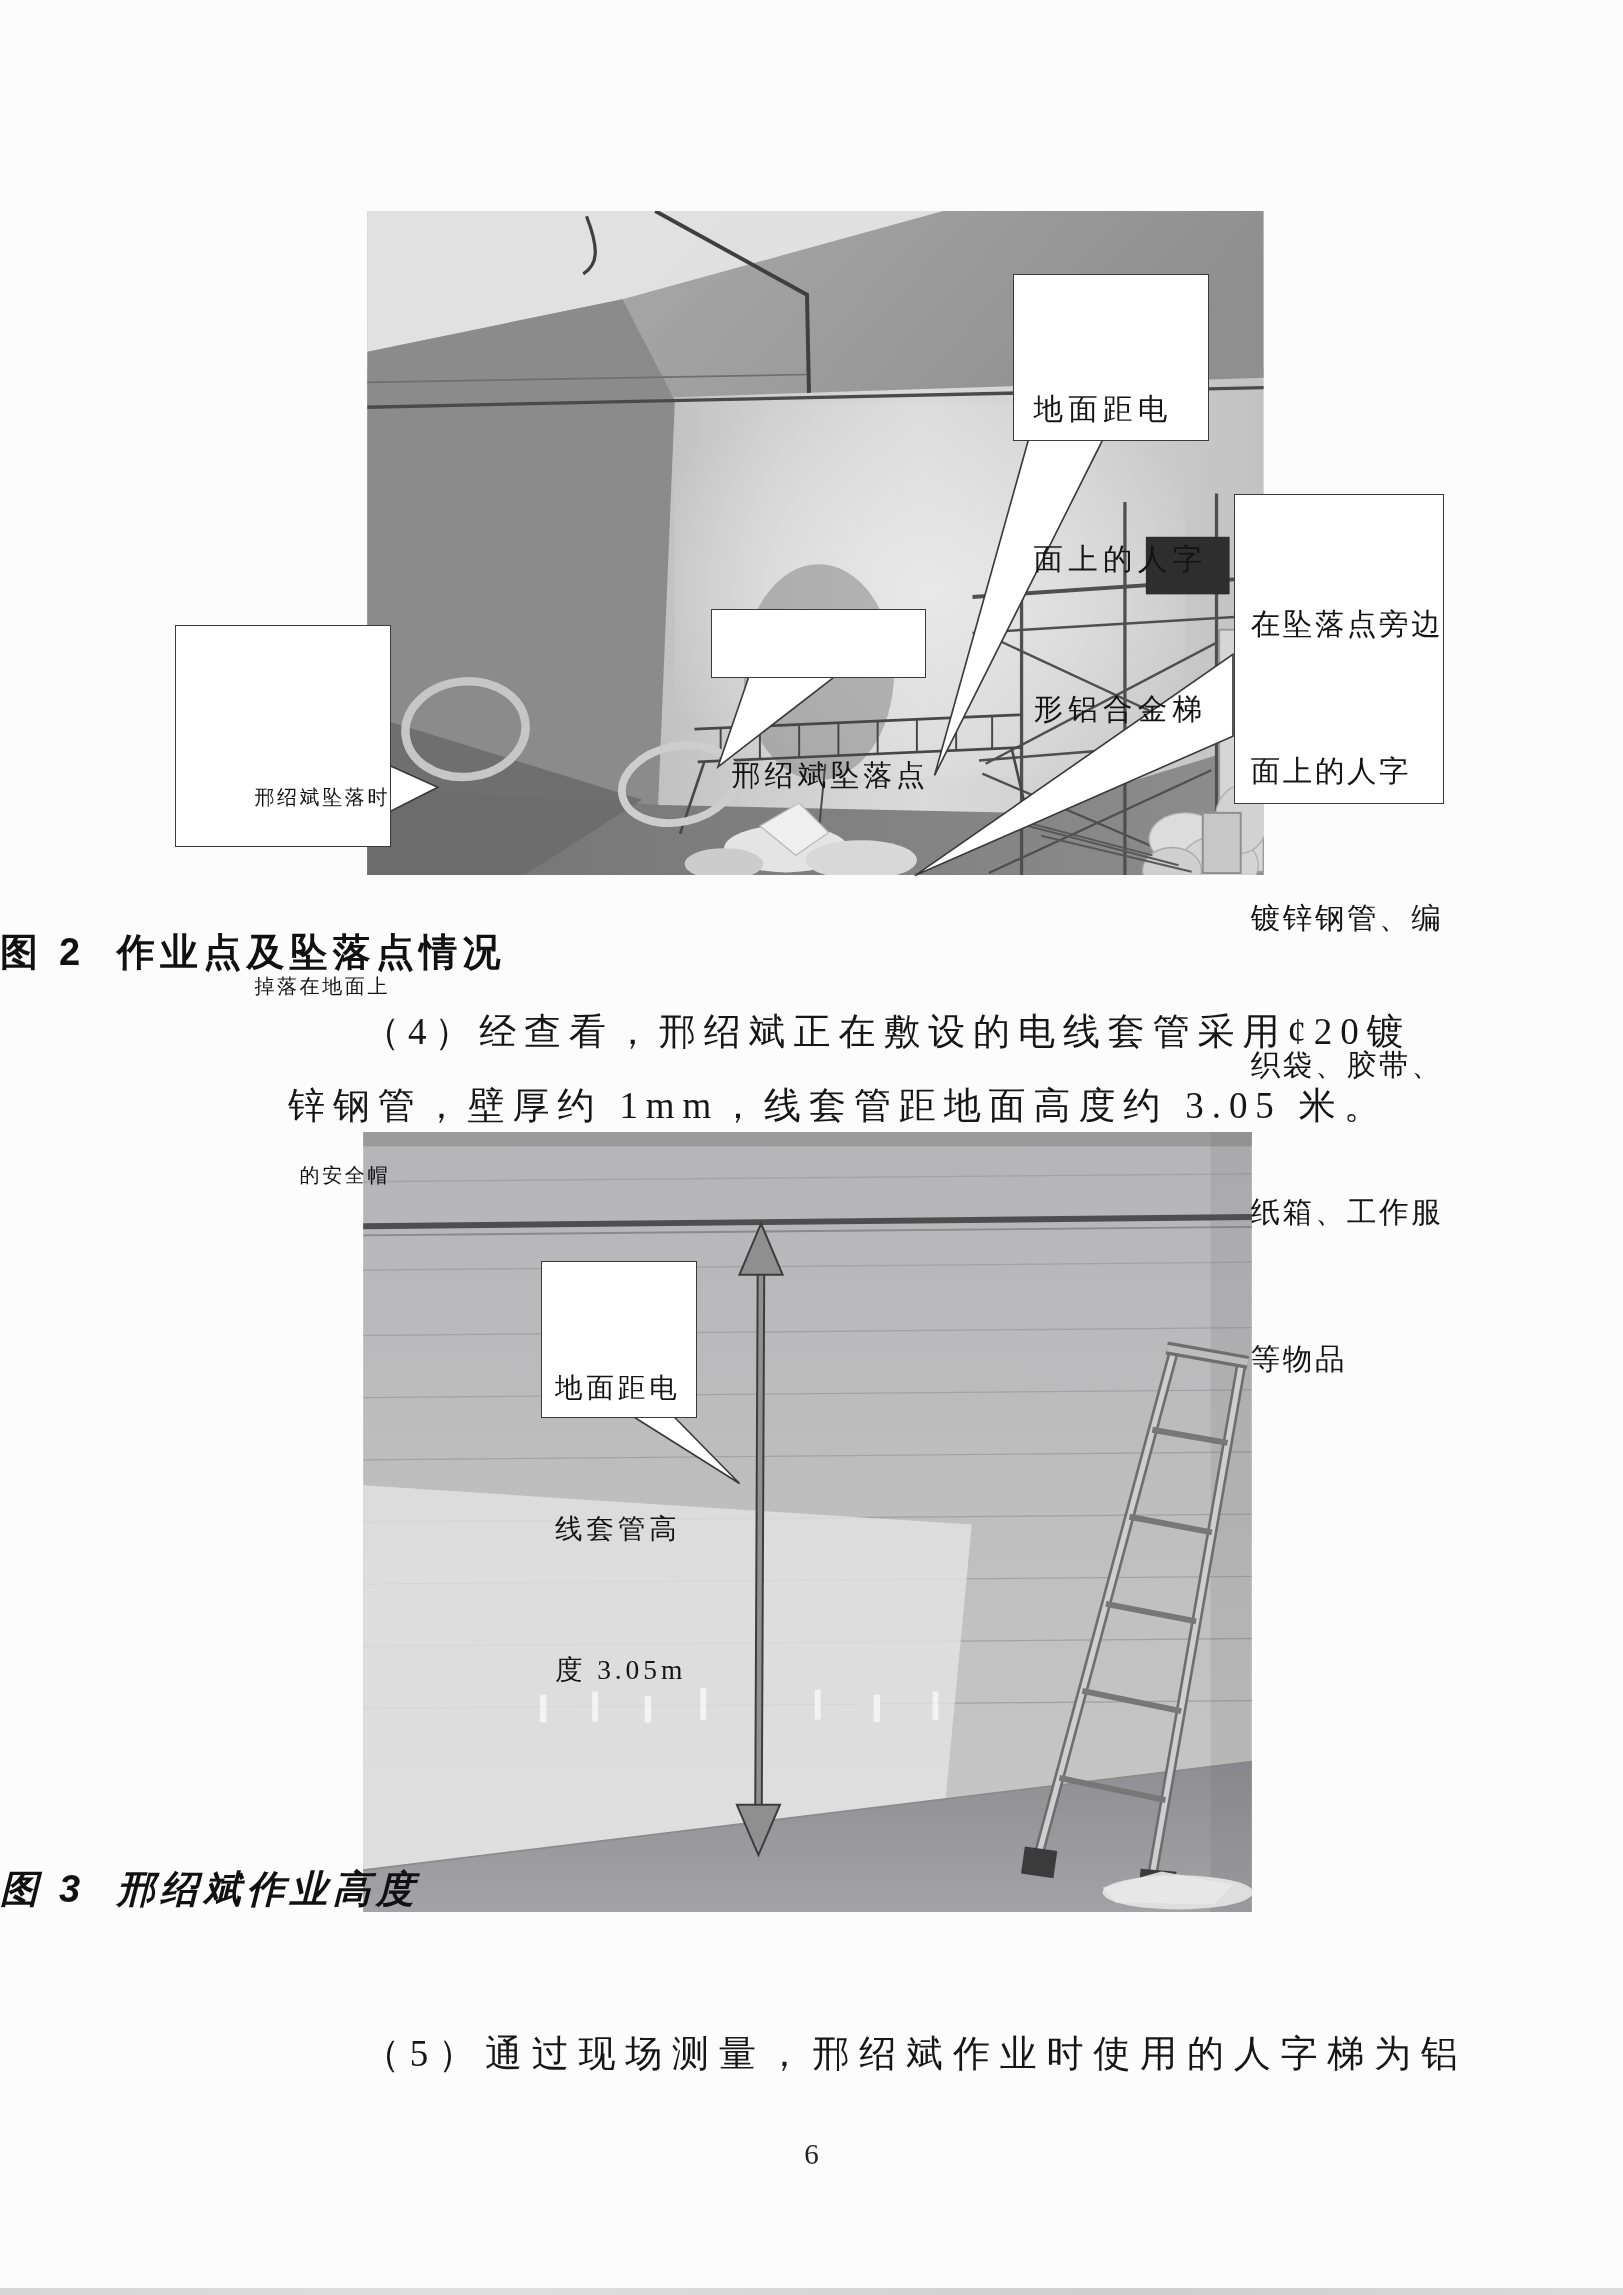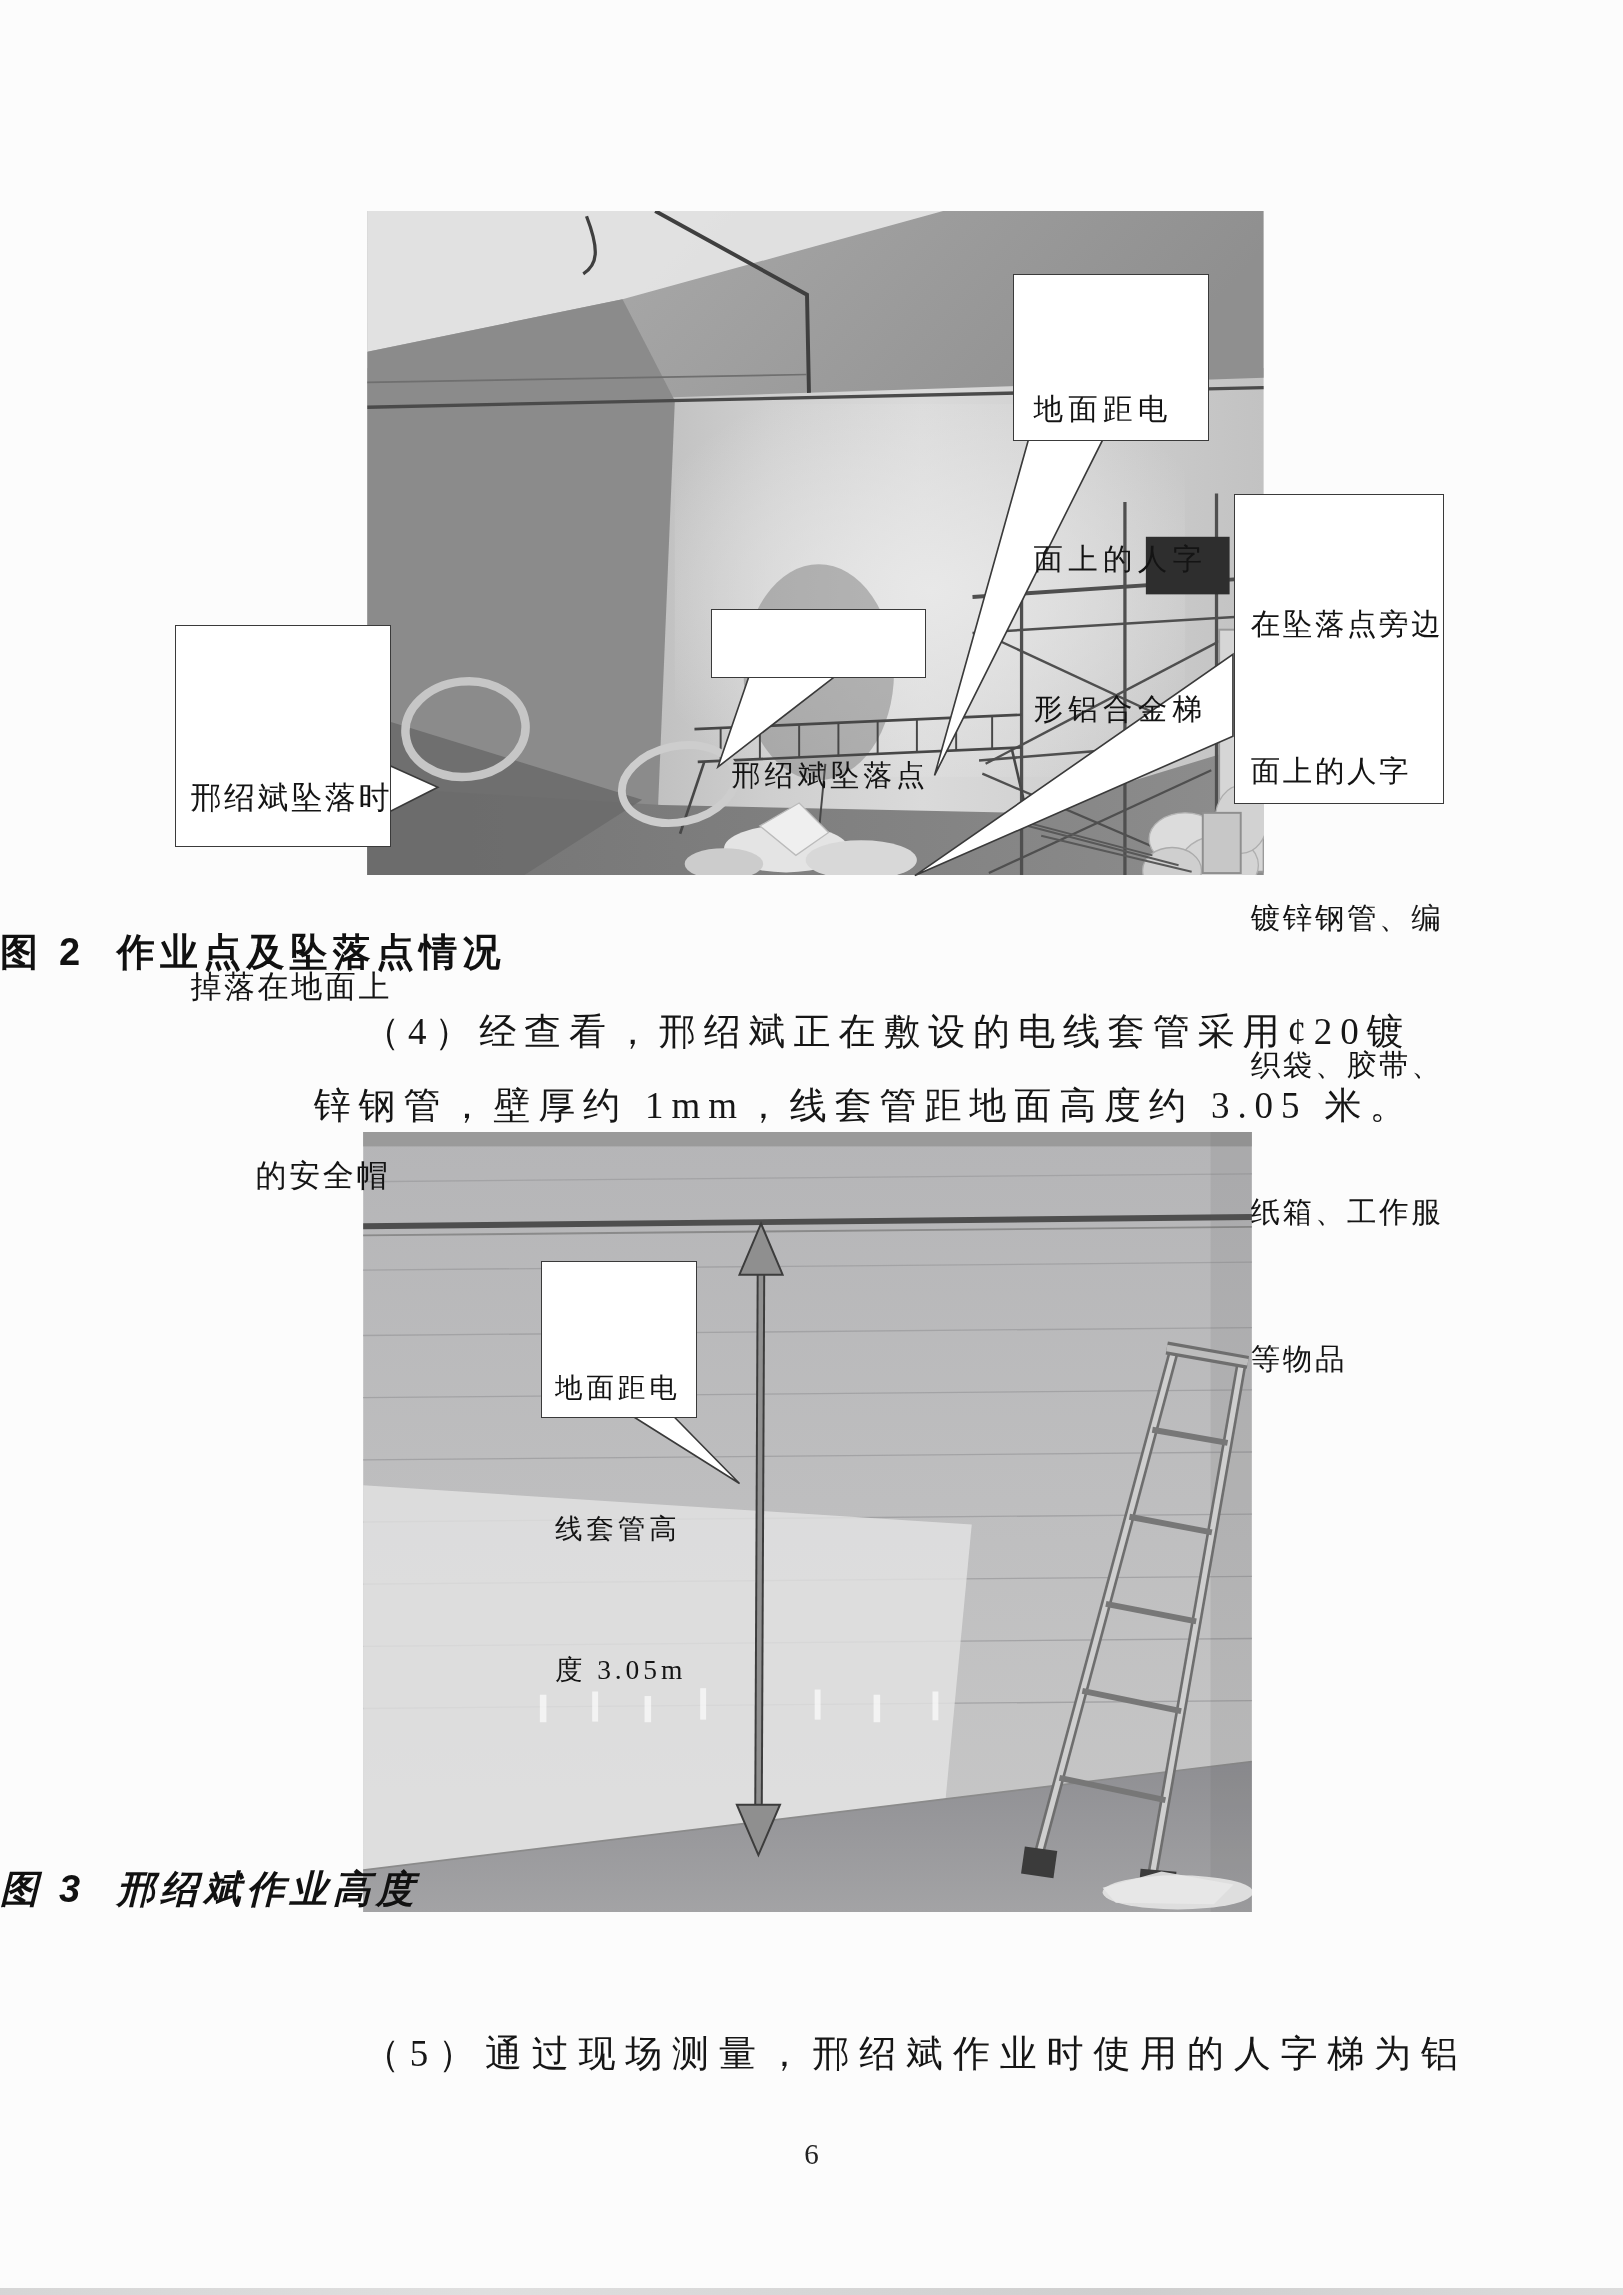--- a/index.html
+++ b/index.html
@@ -12,36 +12,36 @@
   .tails { position:absolute; left:0; top:0; z-index:5; pointer-events:none; }
   .callout {
     position:absolute; z-index:6; box-sizing:border-box;
     background:#ffffff; border:1.3px solid #3a3a3a; color:#141414;
     font-family:"Liberation Serif","DejaVu Serif",serif;
     white-space:pre;
   }
   .callout .cl-line { display:block; }
   .co-ladder   { left:1013px; top:274px;  width:196px; height:167px; padding:9.2px 0 0 19.6px; font-size:29.5px; line-height:50px; letter-spacing:5.2px; }
   .co-materials{ left:1234px; top:494px;  width:210px; height:310px; padding:6.5px 0 0 15.7px; font-size:29.5px; line-height:49px; letter-spacing:2.6px; }
-  .co-helmet   { left:175px;  top:625px;  width:216px; height:222px; padding:14.4px 0 0 14.4px; font-size:31px; line-height:63px; letter-spacing:2.6px;text-align:right; }
+  .co-helmet   { left:175px;  top:625px;  width:216px; height:222px; padding:14.4px 0 0 14.4px; font-size:20px; line-height:63px; letter-spacing:2.6px;text-align:right; }
   .co-fallpoint{ left:711px; top:609px;  width:215px; height:69px; padding:0 0 0 19.6px; font-size:29px; line-height:66px; letter-spacing:3.9px; }
   .co-height   { left:541px;  top:1261px; width:156px; height:157px; padding:7.9px 0 0 13px; font-size:27.5px; line-height:47px; letter-spacing:3.9px; }
   .caption {
     position:absolute; left:0; width:1623px; text-align:left; z-index:4;
     font-family:"Liberation Sans","DejaVu Sans",sans-serif; font-weight:bold;
     font-size:38px; letter-spacing:5.2px; white-space:pre; color:#111;
   }
   .cap-fig2 { top:927px; }
   .cap-fig3 { top:1864px;font-style:italic; }
   .bodyline {
     position:absolute; left:255px; width:1152px; z-index:4;
     font-size:37px; letter-spacing:7.9px; white-space:pre; color:#161616;margin-left:33px;
   }
   .p4l1 { top:1007px; text-indent:75px; }
-  .p4l2 { top:1081px;text-align:center; }
+  .p4l2 { top:1081px; }
   .p5l1 { top:2029px; text-indent:75px; letter-spacing:9.8px; }
   .page-number {
     position:absolute; left:0; top:2138px; width:1623px; text-align:center;
     font-size:29px; letter-spacing:0; z-index:4; color:#222;
   }
   .scan-edge {
     position:absolute; left:0; bottom:0; width:1623px; height:7.2px;
     background:linear-gradient(90deg,#cfcfcf 0%,#dadada 30%,#c6c6c6 70%,#d6d6d6 100%);
     z-index:2; opacity:.85;
   }

